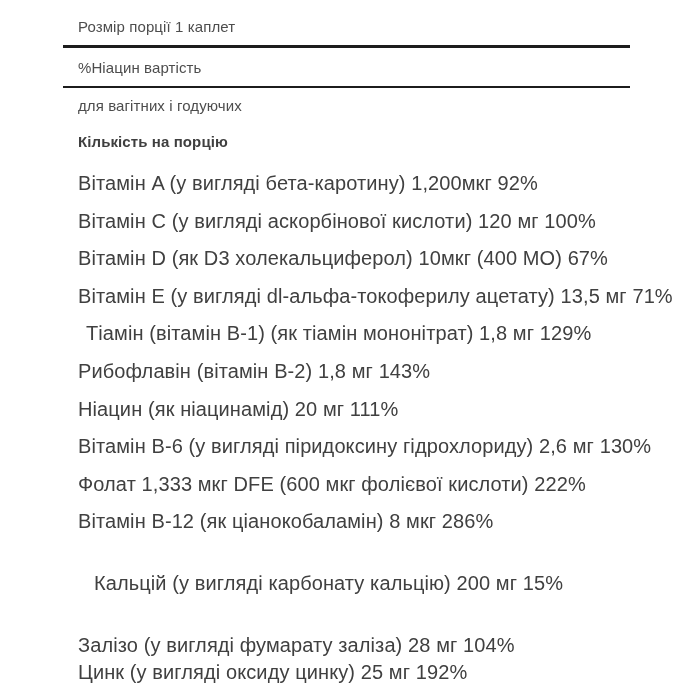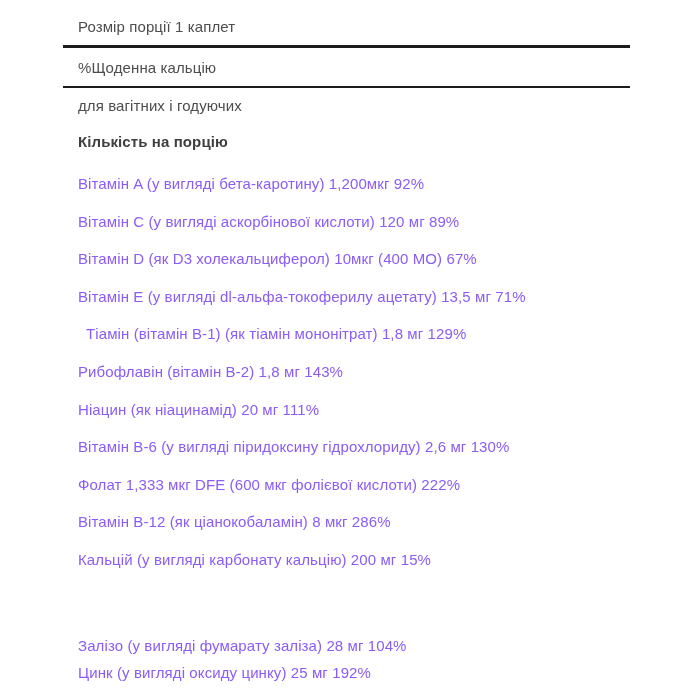--- a/index.html
+++ b/index.html
@@ -64,53 +64,53 @@
     width: 700px;
     height: 700px;
     margin: 0;
     padding: 0;
     list-style: none;
   }
   .nutrient {
     position: absolute;
     left: 78px;
     right: 4px;
-    color: #8b5cf6;
-    font-size: 15px;
+    color: #404040;
+    font-size: 20px;
     line-height: 19px;
     letter-spacing: 0.1px;
     white-space: nowrap;
   }
 </style>
 </head>
 <body>
 
 <div class="panel">
 
   <div class="row serving-size">Розмір порції 1 каплет</div>
 
   <div class="rule rule-top"></div>
 
-  <div class="row dv-label">%Щоденна кальцію</div>
+  <div class="row dv-label">%Ніацин вартість</div>
 
   <div class="rule rule-bottom"></div>
 
   <div class="row audience">для вагітних і годуючих</div>
 
   <div class="row bold amount-head">Кількість на порцію</div>
 
   <ul class="nutrients" id="nutrient-list">
       <li class="nutrient" style="top: 174px;">Вітамін A (у вигляді бета-каротину) 1,200мкг 92%</li>
-      <li class="nutrient" style="top: 211.6px;">Вітамін C (у вигляді аскорбінової кислоти) 120 мг 89%</li>
+      <li class="nutrient" style="top: 211.6px;">Вітамін C (у вигляді аскорбінової кислоти) 120 мг 100%</li>
       <li class="nutrient" style="top: 249.2px;">Вітамін D (як D3 холекальциферол) 10мкг (400 МО) 67%</li>
       <li class="nutrient" style="top: 286.8px;">Вітамін E (у вигляді dl-альфа-токоферилу ацетату) 13,5 мг 71%</li>
       <li class="nutrient" style="top: 324.4px; margin-left: 8px;">Тіамін (вітамін В-1) (як тіамін мононітрат) 1,8 мг 129%</li>
       <li class="nutrient" style="top: 362px;">Рибофлавін (вітамін В-2) 1,8 мг 143%</li>
       <li class="nutrient" style="top: 399.6px;">Ніацин (як ніацинамід) 20 мг 111%</li>
       <li class="nutrient" style="top: 437.2px;">Вітамін В-6 (у вигляді піридоксину гідрохлориду) 2,6 мг 130%</li>
       <li class="nutrient" style="top: 474.8px;">Фолат 1,333 мкг DFE (600 мкг фолієвої кислоти) 222%</li>
       <li class="nutrient" style="top: 512.4px;">Вітамін В-12 (як ціанокобаламін) 8 мкг 286%</li>
-      <li class="nutrient" style="top: 550px;">Кальцій (у вигляді карбонату кальцію) 200 мг 15%</li>
+      <li class="nutrient" style="top: 574px; margin-left: 16px;">Кальцій (у вигляді карбонату кальцію) 200 мг 15%</li>
       <li class="nutrient" style="top: 587.6px; margin-top: 48px;">Залізо (у вигляді фумарату заліза) 28 мг 104%</li>
       <li class="nutrient" style="top: 662.8px;">Цинк (у вигляді оксиду цинку) 25 мг 192%</li>
     </ul>
 
 </div>
 
 </body></html>

